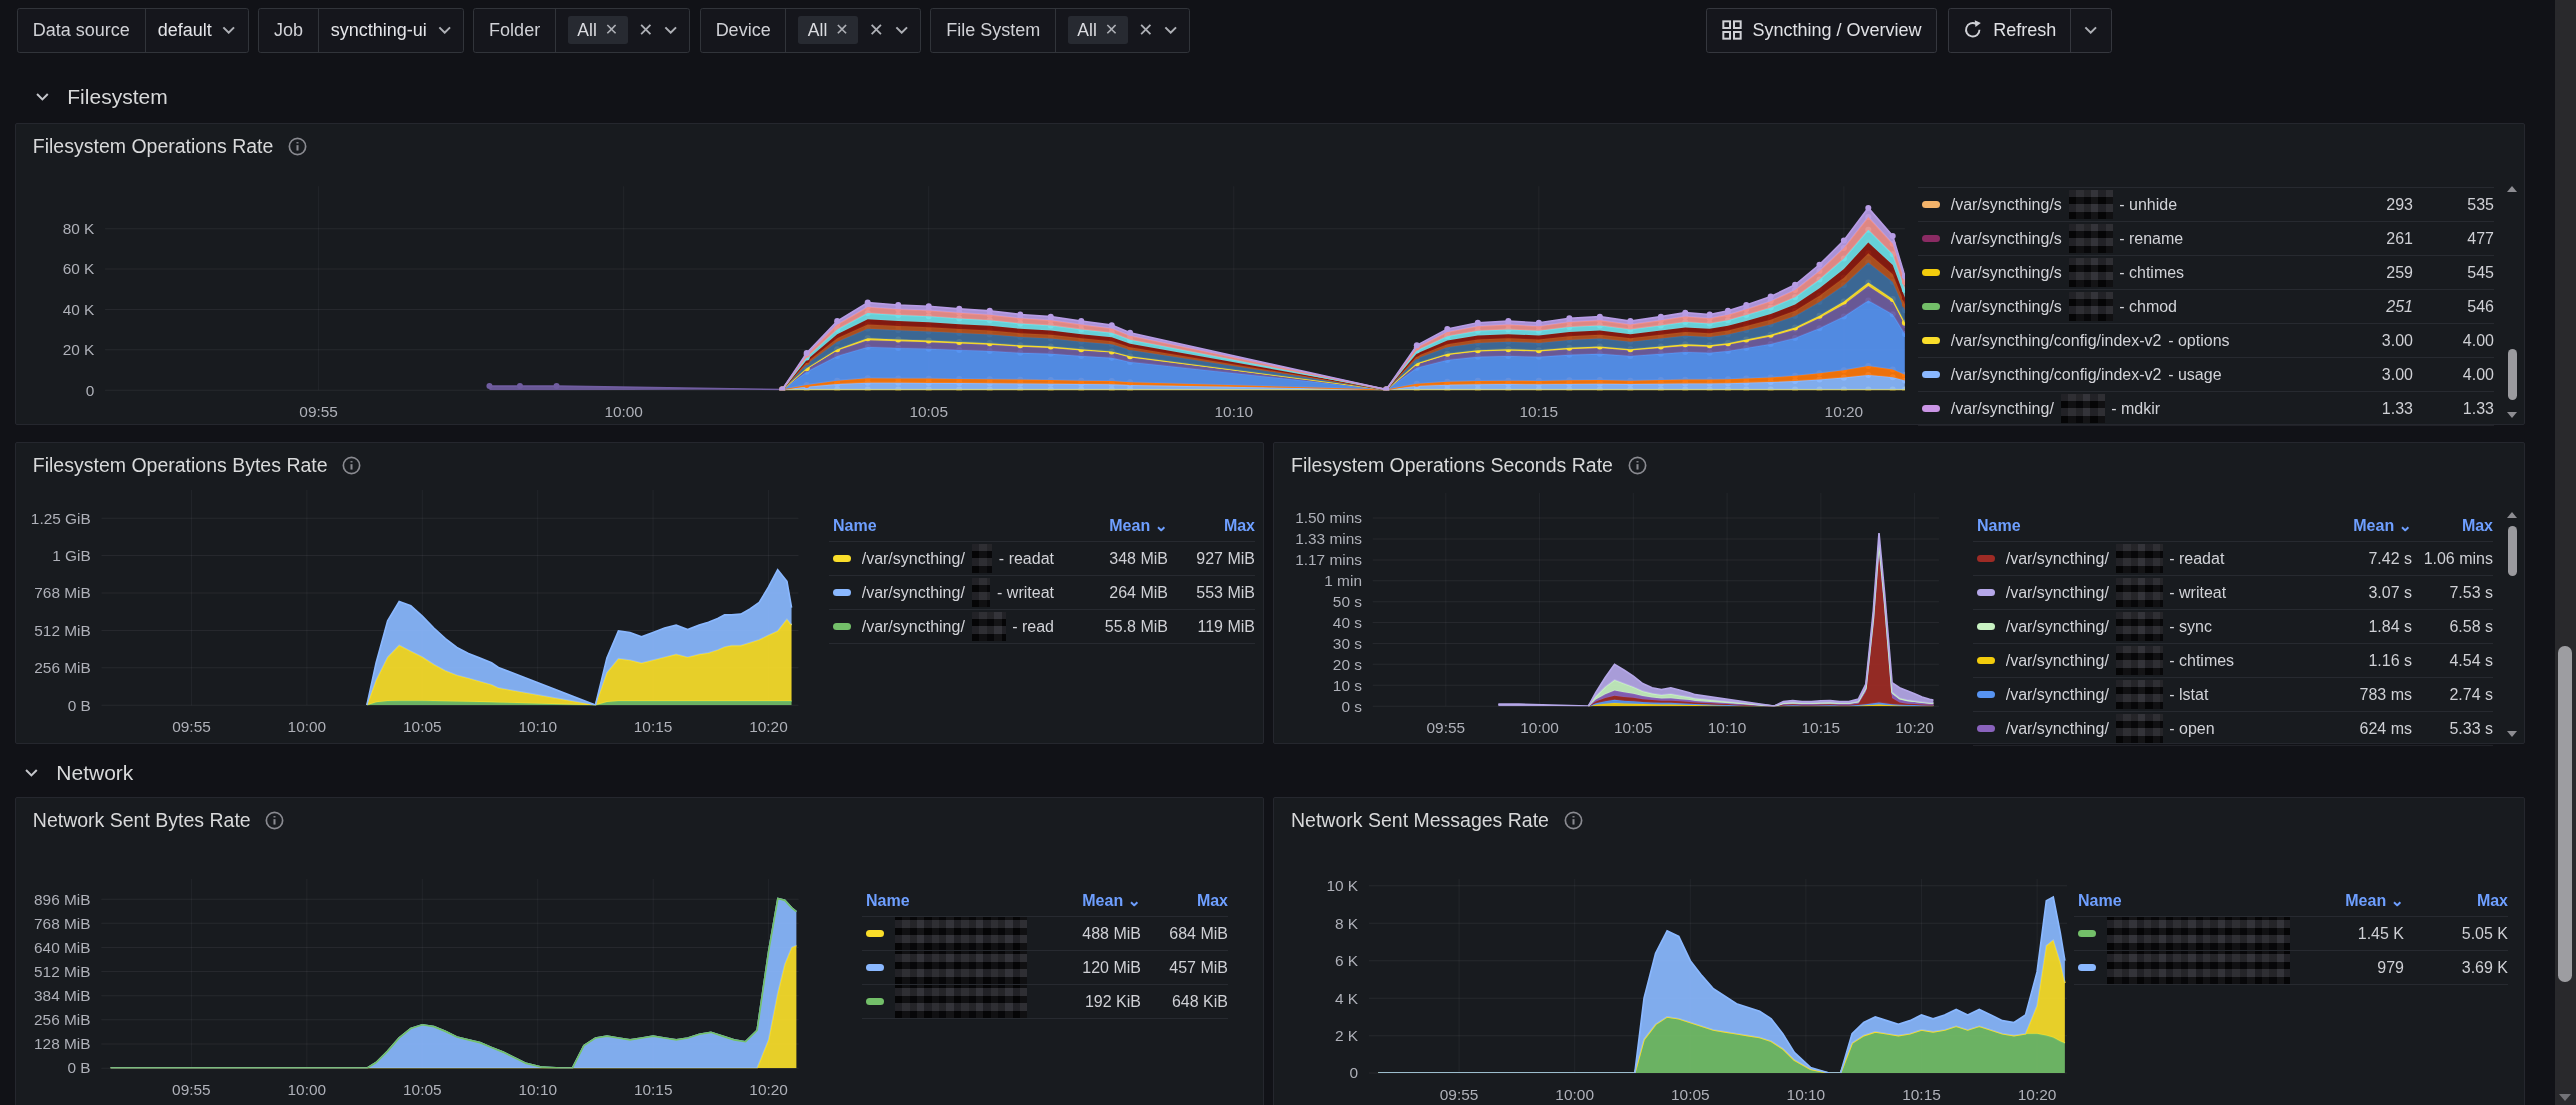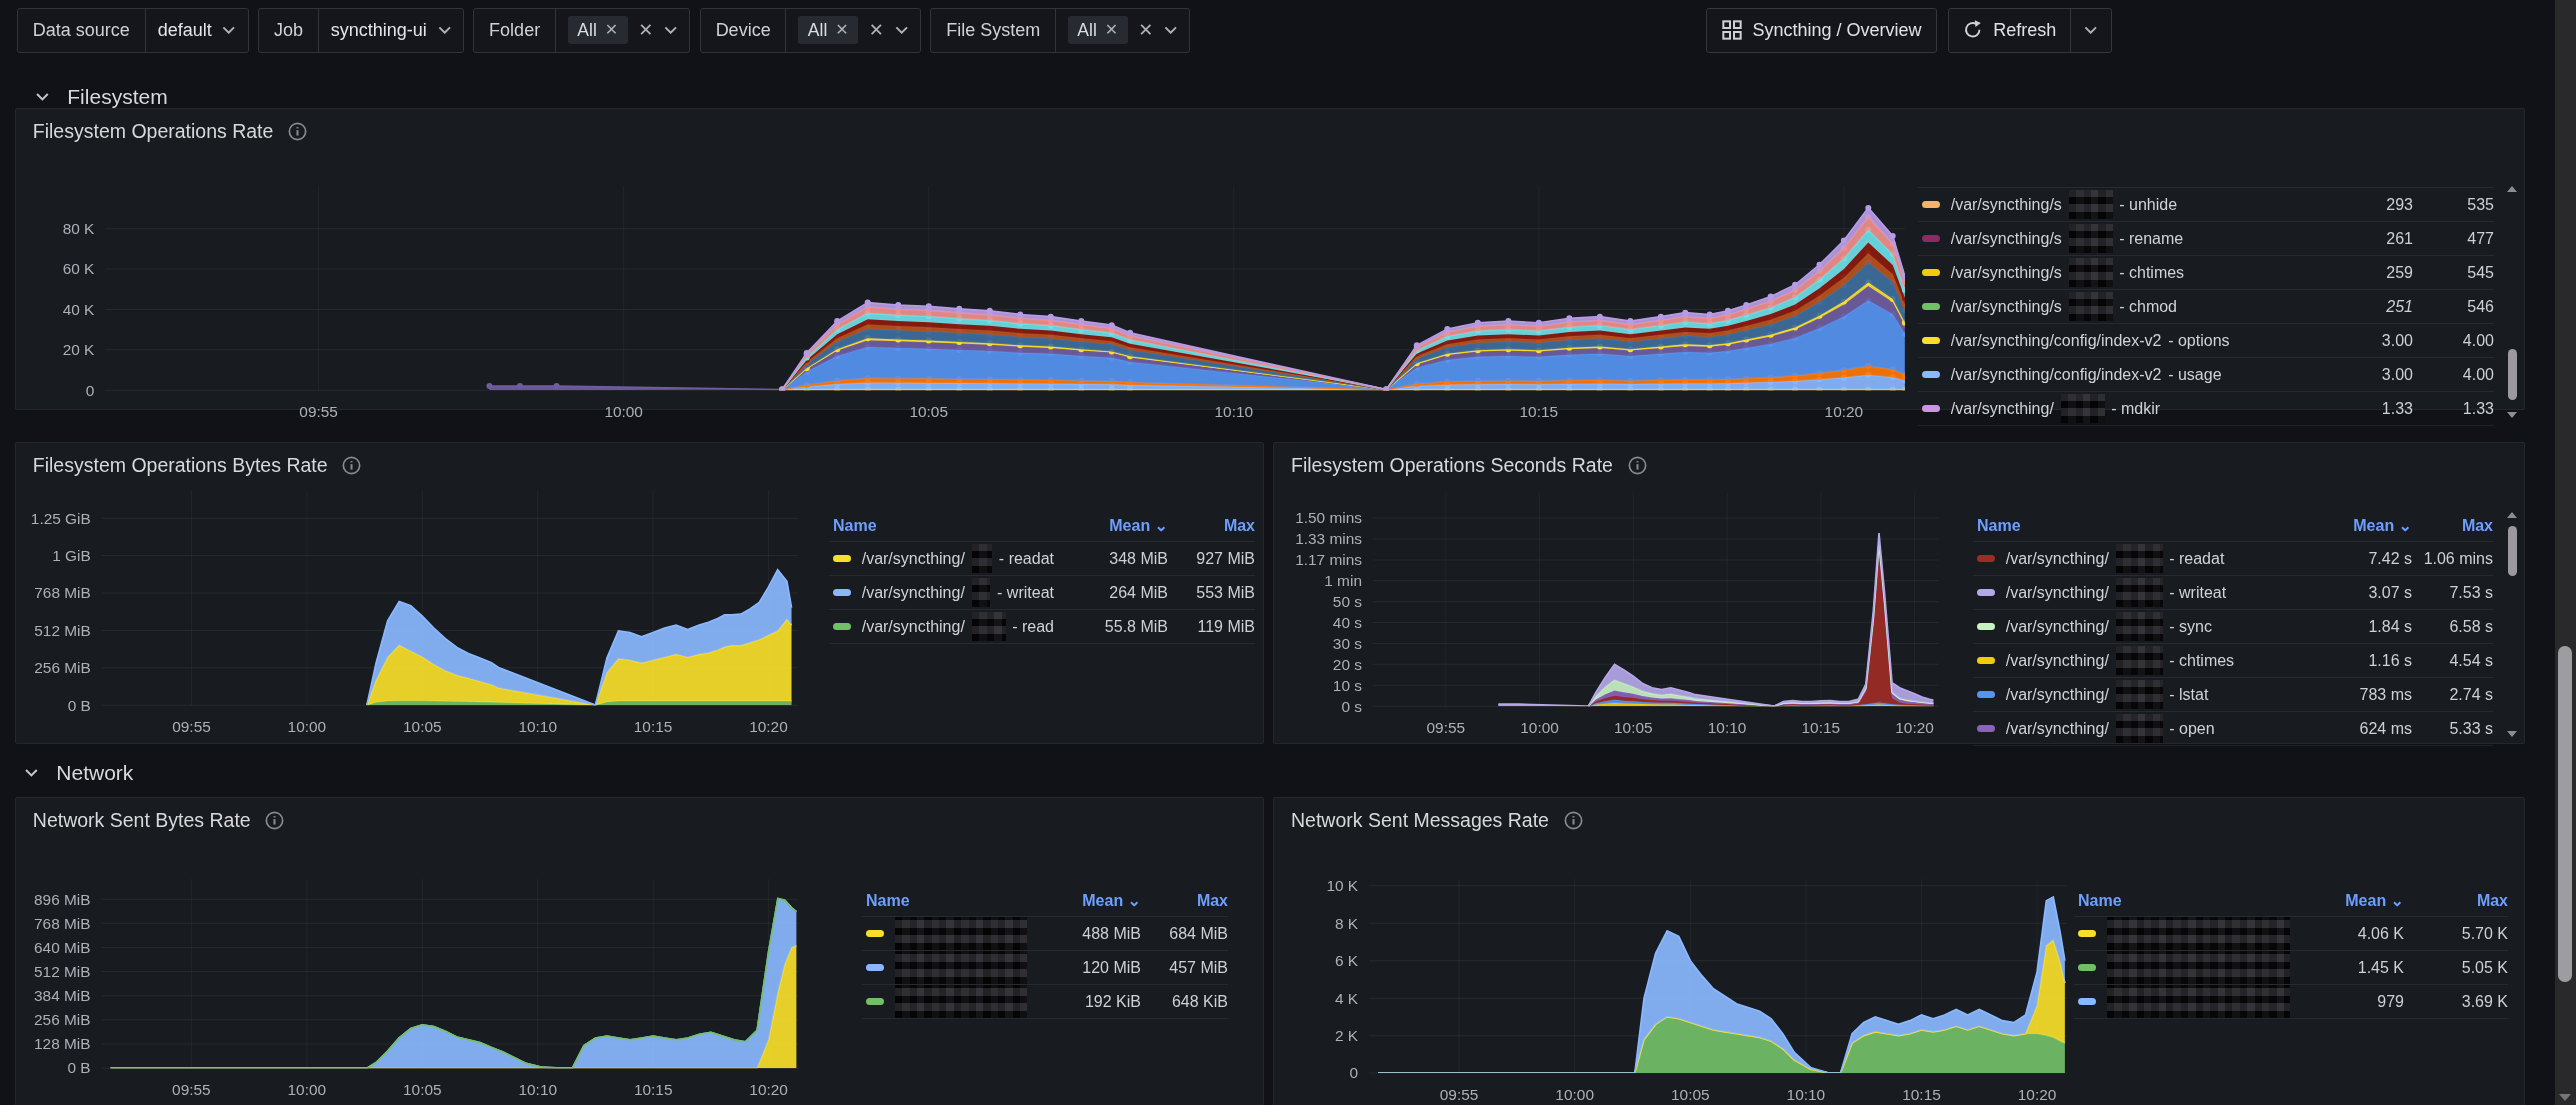--- a/index.html
+++ b/index.html
@@ -152,21 +152,21 @@
       </svg>
     <span>Filesystem</span>
   </div>
   <div class="secthdr" style="left:24px;top:761px;">
     <svg width="14.8" height="9.4" viewBox="0 0 22 14">
         <polyline points="3,3 11,11 19,3" fill="none" stroke="#c5c6cb" stroke-width="3"></polyline>
       </svg>
     <span>Network</span>
   </div>
 
-  <div class="panel" style="left:14.8px;top:108px;width:2508px;height:300px;">
+  <div class="panel" style="left:14.8px;top:123px;width:2508px;height:300px;">
     <div class="ptitle-row">
       <span class="ptitle">Filesystem Operations Rate</span>
       <svg class="info-ic" viewBox="0 0 28 28">
           <circle cx="14" cy="14" r="12"></circle>
           <line x1="14" y1="12" x2="14" y2="20"></line>
           <line x1="14" y1="7.5" x2="14" y2="9.5"></line>
         </svg>
     </div>
   </div>
   <div class="panel" style="left:14.8px;top:442px;width:1247px;height:300px;">
@@ -1046,28 +1046,20 @@
         <span class="lval" style="width: 87px;">648 KiB</span>
       </div>
     </div>
   <div class="legend" style="left:2074px;top:885px;width:434px;">
       <div class="lhead">
         <span class="lname" style="padding-left: 4px;">Name</span>
         <span class="lval" style="width: 114px; color: rgb(110, 159, 255);">Mean ⌄</span>
         <span class="lval" style="width: 104px; color: rgb(110, 159, 255);">Max</span>
       </div>
       <div class="lrow">
-        <span class="lswatch" style="background: rgb(250, 222, 42);"></span>
-        <span class="lname">
-          <span class="redact" style="width: 188px; height: 33px;"></span>
-        </span>
-        <span class="lval" style="width: 114px;">4.06 K</span>
-        <span class="lval" style="width: 104px;">5.70 K</span>
-      </div>
-      <div class="lrow">
         <span class="lswatch" style="background: rgb(115, 191, 105);"></span>
         <span class="lname">
           <span class="redact" style="width: 188px; height: 33px;"></span>
         </span>
         <span class="lval" style="width: 114px;">1.45 K</span>
         <span class="lval" style="width: 104px;">5.05 K</span>
       </div>
       <div class="lrow">
         <span class="lswatch" style="background: rgb(138, 184, 255);"></span>
         <span class="lname">

